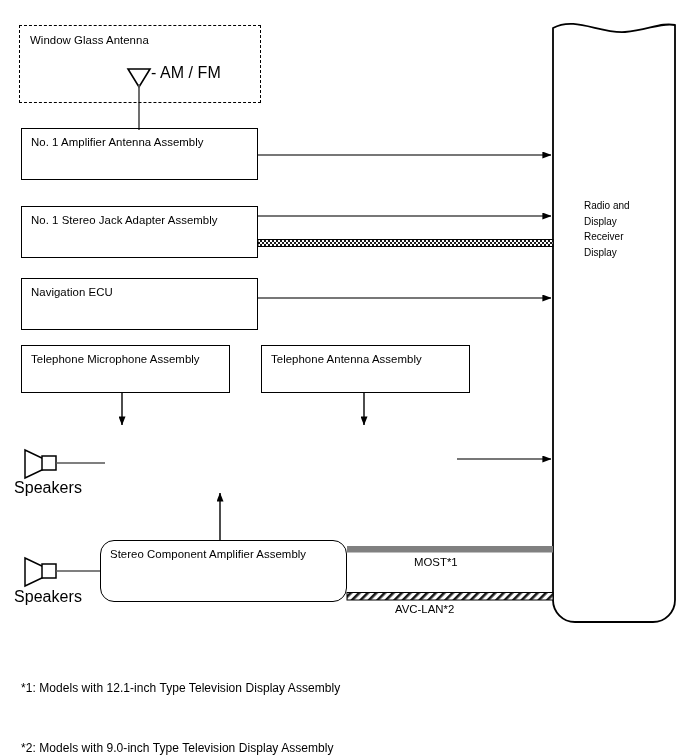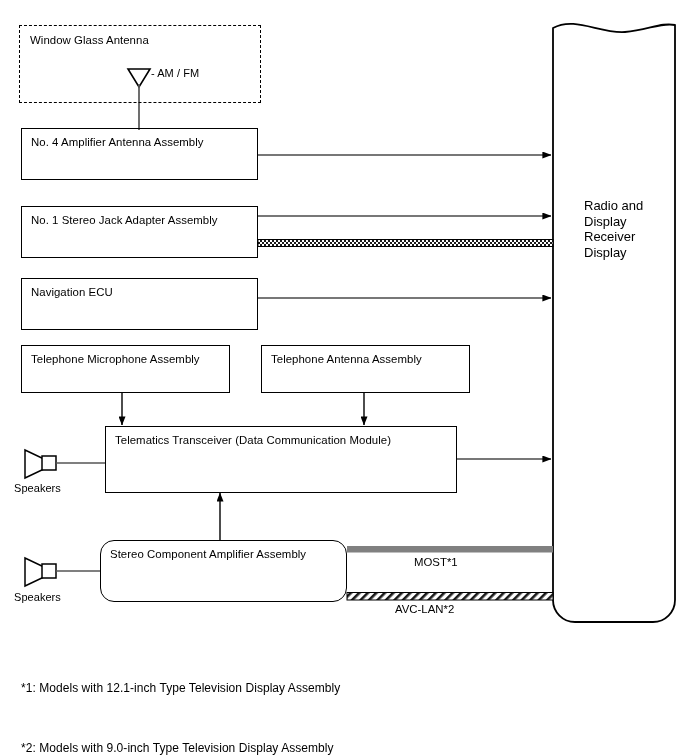--- a/index.html
+++ b/index.html
@@ -44,29 +44,29 @@
     box-sizing: border-box;
     border: 1.4px dashed #000000;
     background: transparent;
     font-size: 11.4px;
     line-height: 13px;
     padding: 8px 0 0 10px;
     letter-spacing: 0.05px;
   }
   .free-label {
     position: absolute;
-    font-size: 11px;
+    font-size: 16px;
     line-height: 14px;
     color: #000000;
     white-space: pre;
     letter-spacing: 0.05px;
   }
   .receiver-label {
     position: absolute;
-    font-size: 13px;
+    font-size: 10px;
     line-height: 15.5px;
     color: #000000;
   }
   .footnote {
     position: absolute;
     font-size: 12px;
     line-height: 14px;
     color: #000000;
     white-space: pre;
     letter-spacing: 0.05px;
@@ -155,42 +155,39 @@
       <rect x="347" y="592.5" width="206" height="7.5" fill="url(#hatchBus)" stroke="#000000" stroke-width="1"></rect>
     </g>
   </svg>
 
   <div class="dashed-box" style="left:19px; top:25px; width:242px; height:78px;">
     <span>Window Glass Antenna</span>
   </div>
   <div class="free-label" style="left:151px; top:66px;">- AM / FM</div>
 
   <div class="node-box" style="left:21px; top:128px; width:237px; height:52px;">
-    <span>No. 4 Amplifier Antenna Assembly</span>
+    <span>No. 1 Amplifier Antenna Assembly</span>
   </div>
 
   <div class="node-box" style="left:21px; top:206px; width:237px; height:52px;">
     <span>No. 1 Stereo Jack Adapter Assembly</span>
   </div>
 
   <div class="node-box" style="left:21px; top:278px; width:237px; height:52px;">
     <span>Navigation ECU</span>
   </div>
 
   <div class="node-box" style="left:261px; top:345px; width:209px; height:48px;">
     <span>Telephone Antenna Assembly</span>
   </div>
 
   <div class="node-box" style="left:21px; top:345px; width:209px; height:48px;">
     <span>Telephone Microphone Assembly</span>
   </div>
 
-  <div class="node-box" style="left:105px; top:426px; width:352px; height:67px;">
-    <span>Telematics Transceiver (Data Communication Module)</span>
-  </div>
 
   <div class="node-box" style="left:100px; top:540px; width:247px; height:62px;border-radius:14px;">
     <span>Stereo Component Amplifier Assembly</span>
   </div>
 
   <div class="receiver-label" style="left:584px; top:198px; width:80px;">
     <div>Radio and</div>
     <div>Display</div>
     <div>Receiver</div>
     <div>Display</div>

